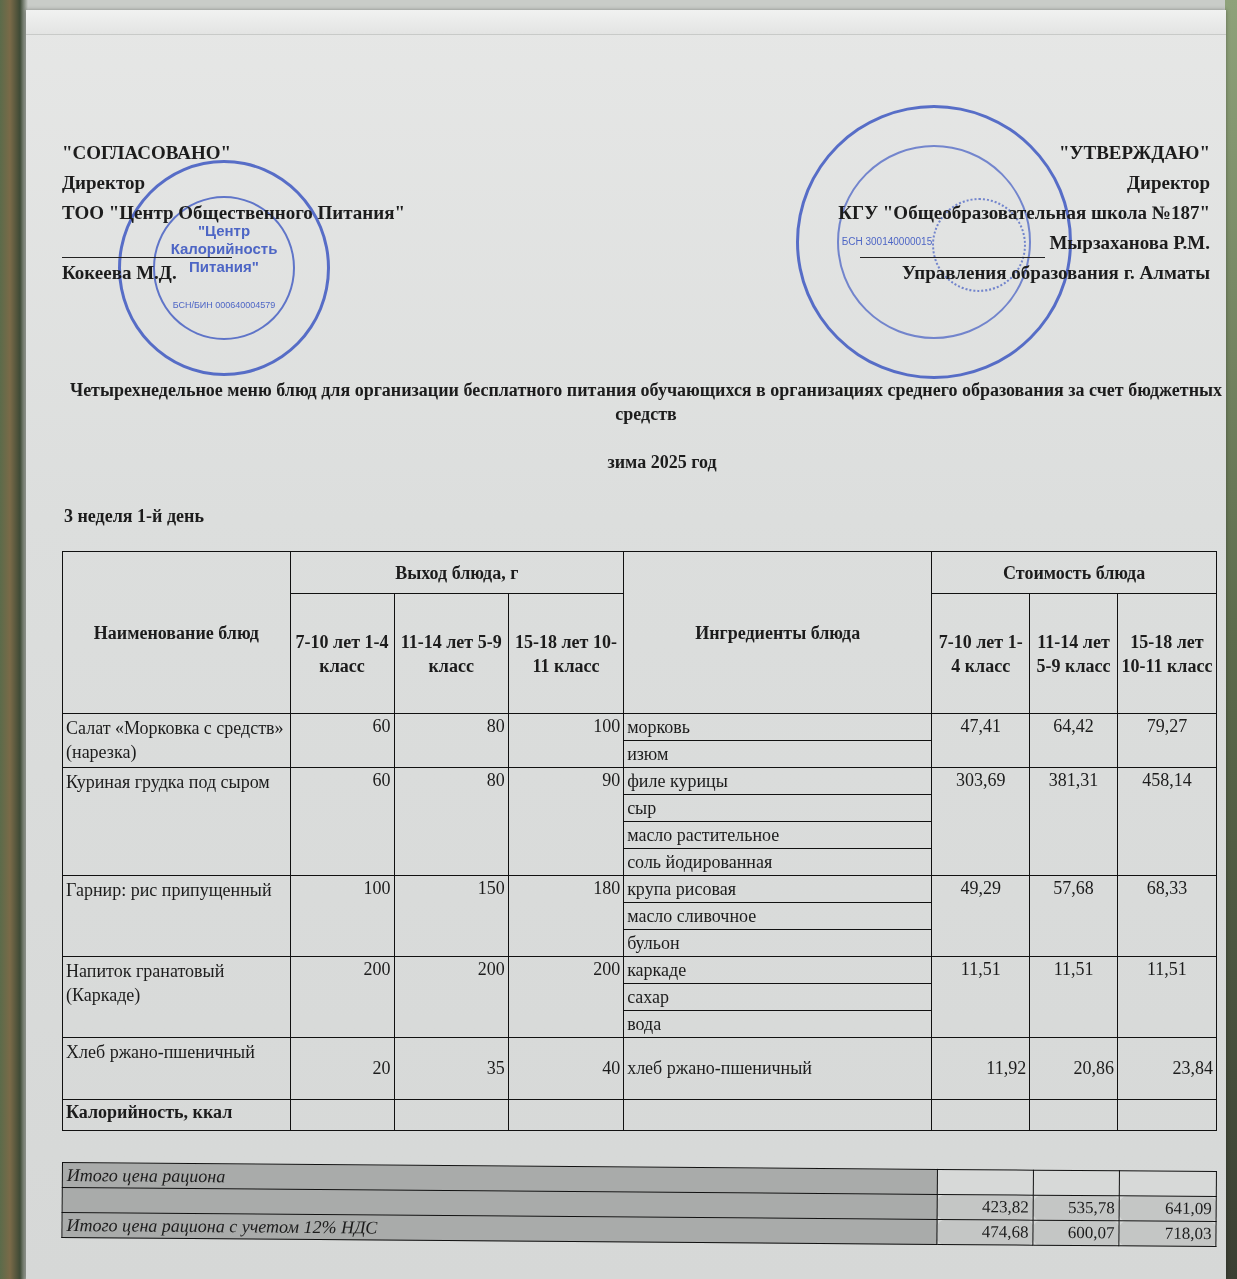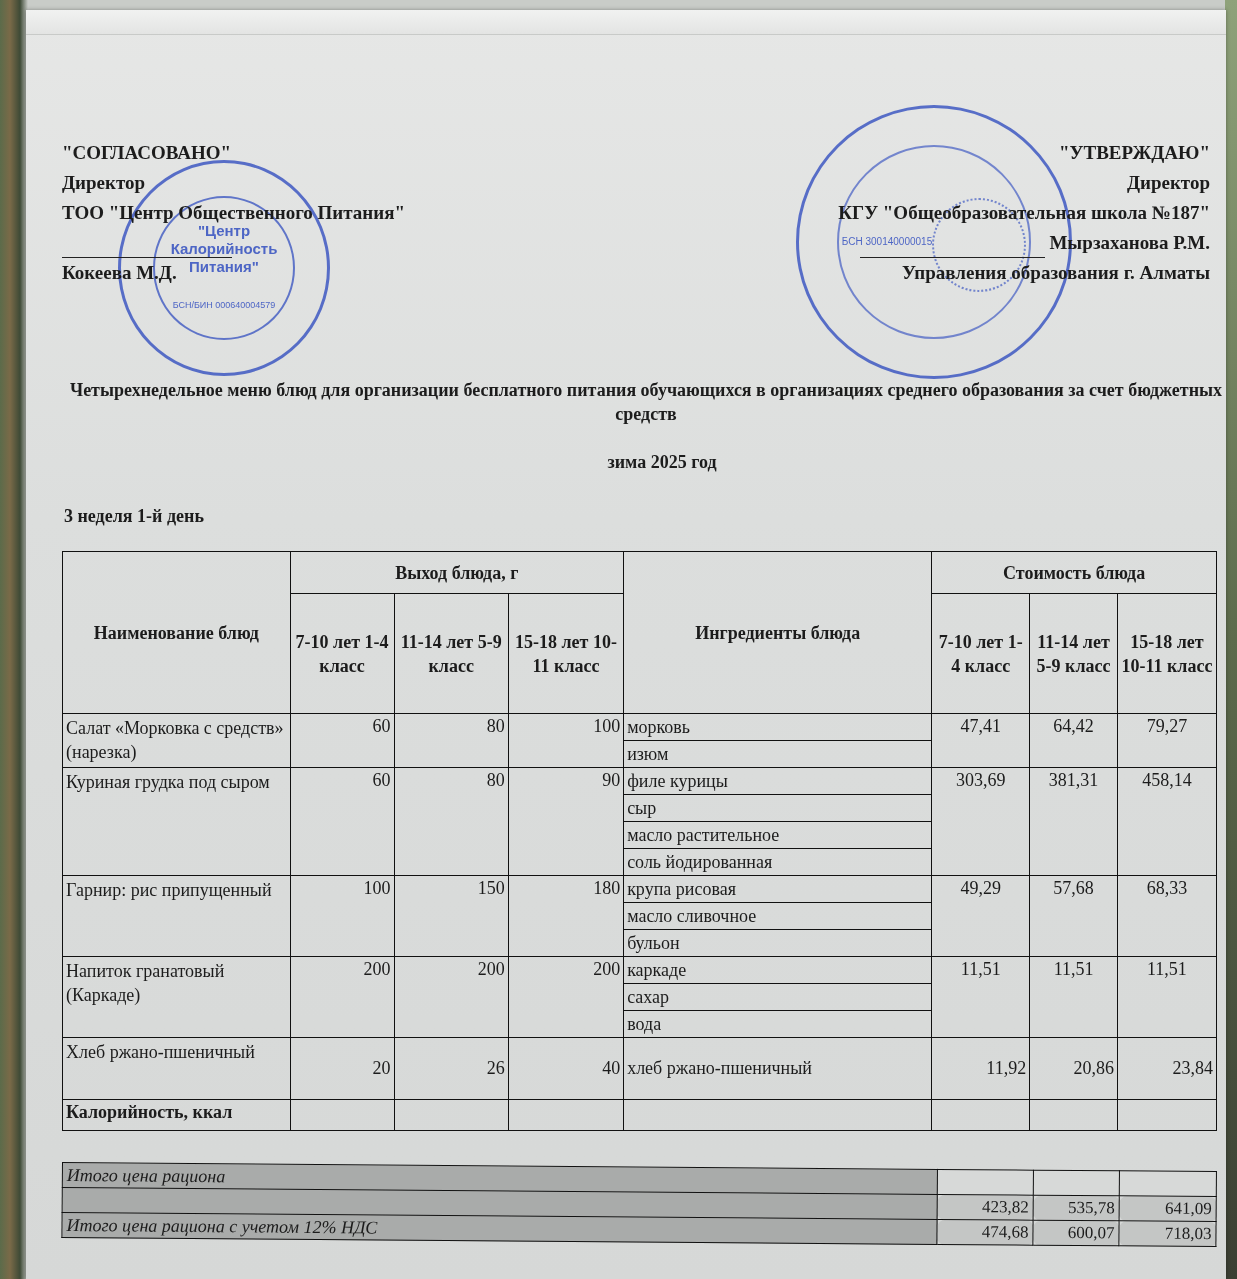--- a/index.html
+++ b/index.html
@@ -191,21 +191,21 @@
     <tr>
           <td class="ing">сахар</td>
         </tr>
     <tr>
           <td class="ing">вода</td>
         </tr>
 
     <tr style="height:62px">
       <td class="name">Хлеб ржано-пшеничный</td>
       <td class="num" style="vertical-align:middle">20</td>
-      <td class="num" style="vertical-align:middle">26</td>
+      <td class="num" style="vertical-align:middle">35</td>
       <td class="num" style="vertical-align:middle">40</td>
       <td style="vertical-align:middle">хлеб ржано-пшеничный</td>
       <td class="num" style="vertical-align:middle">11,92</td>
       <td class="num" style="vertical-align:middle">20,86</td>
       <td class="num" style="vertical-align:middle">23,84</td>
     </tr>
 
     <tr class="kcal">
       <td>Калорийность, ккал</td>
       <td></td>

